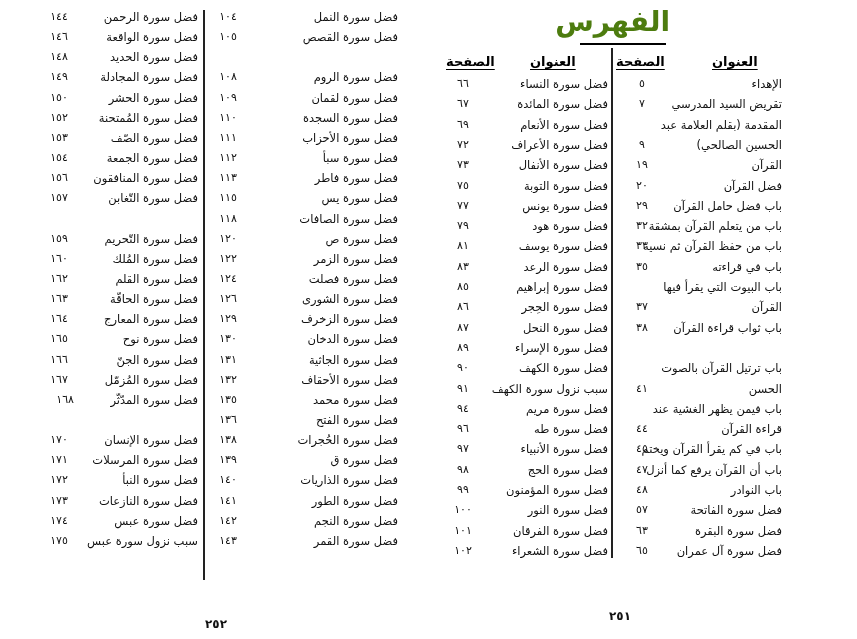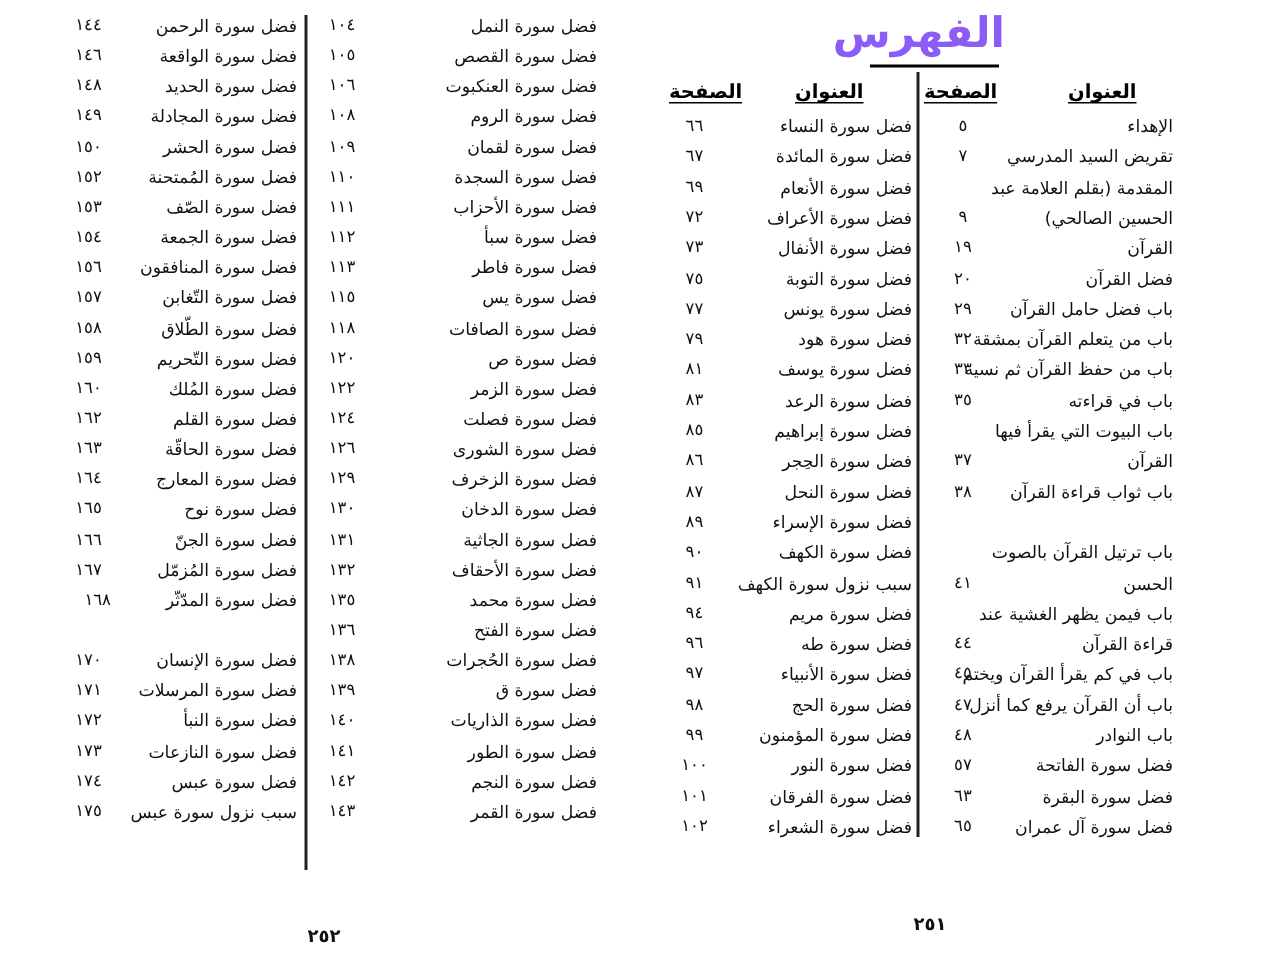--- a/index.html
+++ b/index.html
@@ -4,21 +4,21 @@
 <style>
   html, body { margin: 0; padding: 0; }
   body {
     width: 857px; height: 639px; background: #ffffff; position: relative;
     overflow: hidden; color: #111; font-family: "DejaVu Sans", sans-serif;
   }
   .abs { position: absolute; }
   .title {
     left: 578px; top: 4px; width: 92px; text-align: center;
     font-family: "DejaVu Sans", sans-serif; font-weight: bold; font-size: 28px;
-    line-height: 36px; direction: rtl; color: #8b5cf6;
+    line-height: 36px; direction: rtl; color: #4d7c0f;
   }
   .title-rule { left: 580px; top: 43px; width: 86px; height: 1.5px; background: #000; }
   .hdr {
     font-weight: bold; font-size: 13px; line-height: 16px; direction: rtl;
     text-decoration: underline; text-underline-offset: 3px; color: #000;
   }
   .vline { background: #222; width: 2px; }
   .col { direction: rtl; }
   .row {
     position: absolute; height: 20px; line-height: 20px; font-size: 11.5px; white-space: nowrap;
@@ -235,24 +235,20 @@
   </div>
 <div class="abs col" id="col2" style="left:205px; top:7px; width:193px; height:550px;">
     <div class="row" style="top: 0px; left: 0px; right: 0px;">
       <span class="p" style="left: 8px; width: 30px;">١٠٤</span>
       <span class="t" style="right: 0px;">فضل سورة النمل</span>
     </div>
     <div class="row" style="top: 20.15px; left: 0px; right: 0px;">
       <span class="p" style="left: 8px; width: 30px;">١٠٥</span>
       <span class="t" style="right: 0px;">فضل سورة القصص</span>
     </div>
-    <div class="row" style="top: 40.3px; left: 0px; right: 0px;">
-      <span class="p" style="left: 8px; width: 30px;">١٠٦</span>
-      <span class="t" style="right: 0px;">فضل سورة العنكبوت</span>
-    </div>
     <div class="row" style="top: 60.45px; left: 0px; right: 0px;">
       <span class="p" style="left: 8px; width: 30px;">١٠٨</span>
       <span class="t" style="right: 0px;">فضل سورة الروم</span>
     </div>
     <div class="row" style="top: 80.6px; left: 0px; right: 0px;">
       <span class="p" style="left: 8px; width: 30px;">١٠٩</span>
       <span class="t" style="right: 0px;">فضل سورة لقمان</span>
     </div>
     <div class="row" style="top: 100.75px; left: 0px; right: 0px;">
       <span class="p" style="left: 8px; width: 30px;">١١٠</span>
@@ -377,24 +373,20 @@
       <span class="t" style="right: 0px;">فضل سورة الجمعة</span>
     </div>
     <div class="row" style="top: 161.2px; left: 0px; right: 0px;">
       <span class="p" style="left: 14px; width: 30px;">١٥٦</span>
       <span class="t" style="right: 0px;">فضل سورة المنافقون</span>
     </div>
     <div class="row" style="top: 181.35px; left: 0px; right: 0px;">
       <span class="p" style="left: 14px; width: 30px;">١٥٧</span>
       <span class="t" style="right: 0px;">فضل سورة التّغابن</span>
     </div>
-    <div class="row" style="top: 201.5px; left: 0px; right: 0px;">
-      <span class="p" style="left: 14px; width: 30px;">١٥٨</span>
-      <span class="t" style="right: 0px;">فضل سورة الطّلاق</span>
-    </div>
     <div class="row" style="top: 221.65px; left: 0px; right: 0px;">
       <span class="p" style="left: 14px; width: 30px;">١٥٩</span>
       <span class="t" style="right: 0px;">فضل سورة التّحريم</span>
     </div>
     <div class="row" style="top: 241.8px; left: 0px; right: 0px;">
       <span class="p" style="left: 14px; width: 30px;">١٦٠</span>
       <span class="t" style="right: 0px;">فضل سورة المُلك</span>
     </div>
     <div class="row" style="top: 261.95px; left: 0px; right: 0px;">
       <span class="p" style="left: 14px; width: 30px;">١٦٢</span>

